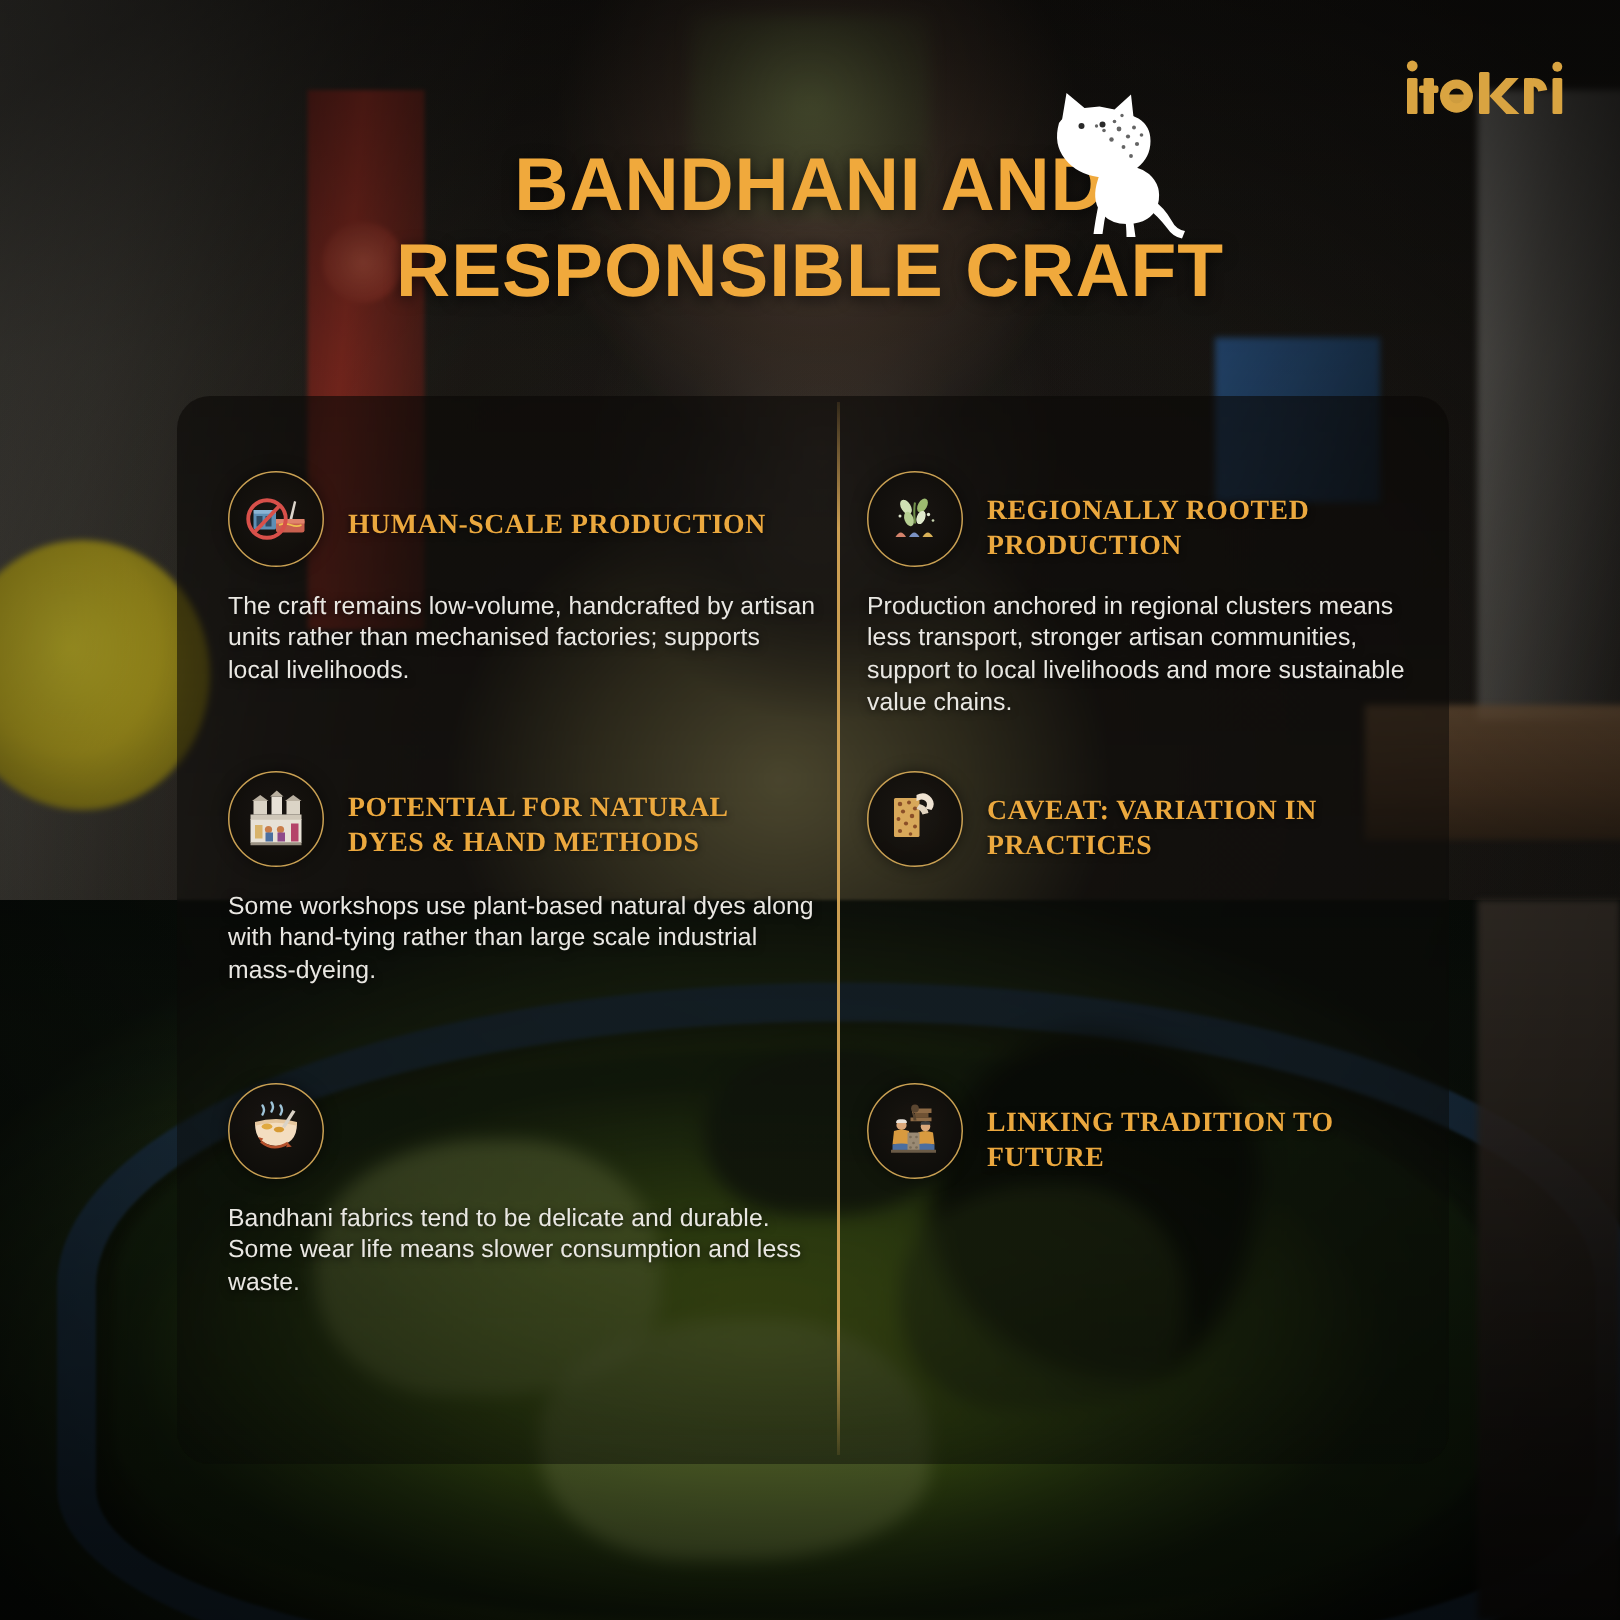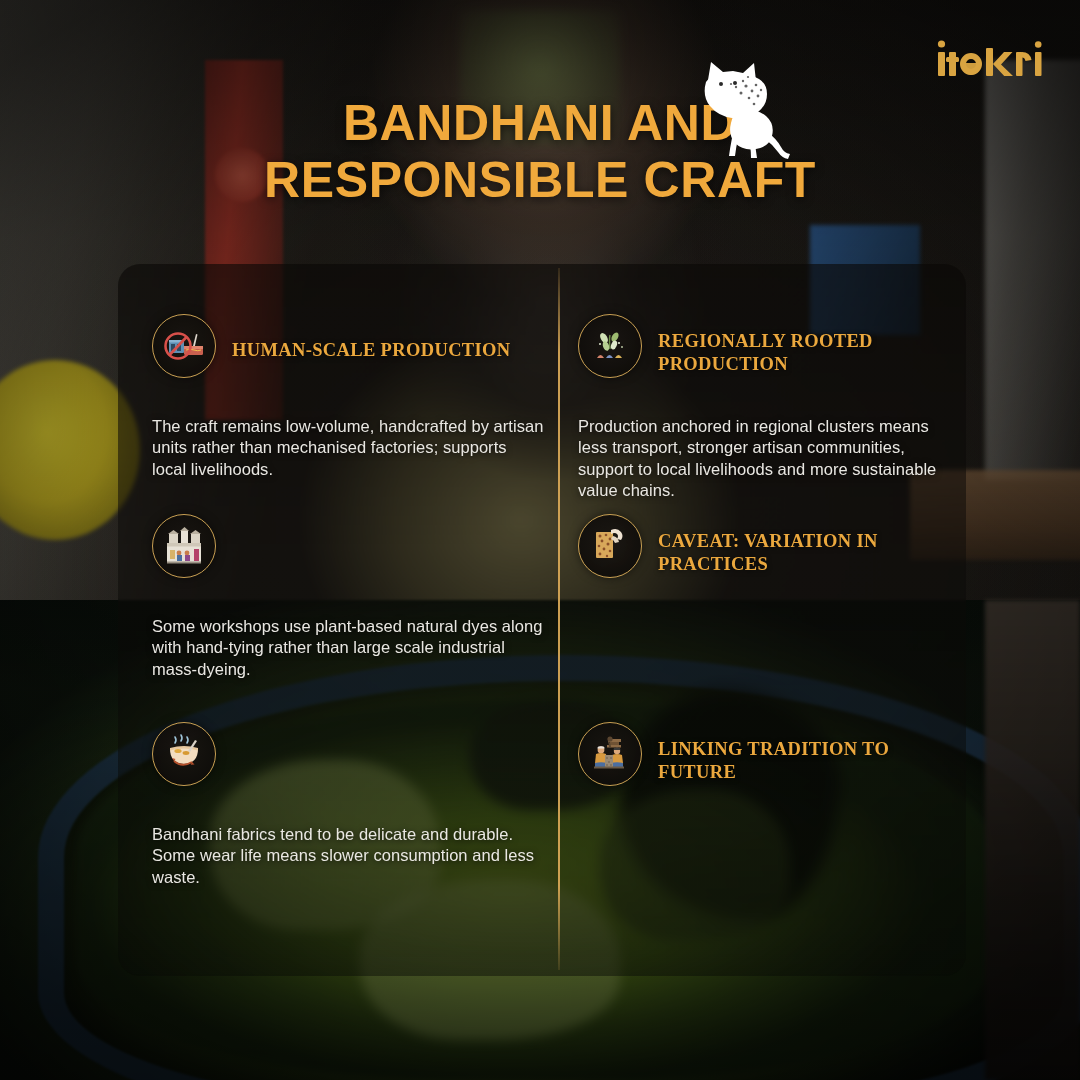--- a/index.html
+++ b/index.html
@@ -219,21 +219,21 @@
     letter-spacing: 0.35px;
     line-height: 1.24;
     color: #EBA83E;
     margin: 9px 0 0 0;
     text-shadow: 0 1px 5px rgba(0,0,0,0.7);
     max-width: 280px;
   }
   .cell.right .card-title { max-width: 262px; margin-top: 14px; }
 
   .card-body {
-    margin-top: 38px;
+    margin-top: 16px;
     font-size: 16.5px;
     line-height: 1.30;
     color: #e9e7e2;
     letter-spacing: 0.05px;
     text-shadow: 0 1px 6px rgba(0,0,0,0.8);
     max-width: 392px;
   }
   .cell.right .card-body { max-width: 402px; margin-left: 0; }
   .cell.left .card-body { margin-left: 0; }
 </style>
@@ -379,20 +379,21 @@
             <path d="M28 9 h11 l-5.5 -4 z" fill="#b9b0a0"></path>
             <rect x="32" y="24" width="5" height="12" fill="#b4436a"></rect>
             <rect x="8" y="25" width="5" height="9" fill="#d8b36a"></rect>
             <circle cx="17" cy="28" r="2.4" fill="#c97d4a"></circle>
             <rect x="15" y="30" width="5" height="6" fill="#4a6fa0"></rect>
             <circle cx="25" cy="28" r="2.4" fill="#c97d4a"></circle>
             <rect x="23" y="30" width="5" height="6" fill="#8e4a8a"></rect>
             <rect x="5" y="36.5" width="34" height="2" fill="#9a9183"></rect>
           </svg>
         </div>
+        <div class="card-title">POTENTIAL FOR NATURAL DYES &amp; HAND METHODS</div>
       </div>
       <div class="card-body">Some workshops use plant-based natural dyes along with hand-tying rather than large scale industrial mass-dyeing.</div>
     </div>
 
     <div class="cell right">
       <div class="card-head">
         <div class="icon-circle">
           <svg width="42" height="44" viewBox="0 0 42 44" xmlns="http://www.w3.org/2000/svg">
             <rect x="7" y="8" width="17" height="26" rx="1" fill="#d8a85a"></rect>
             <g fill="#8a4f28">

